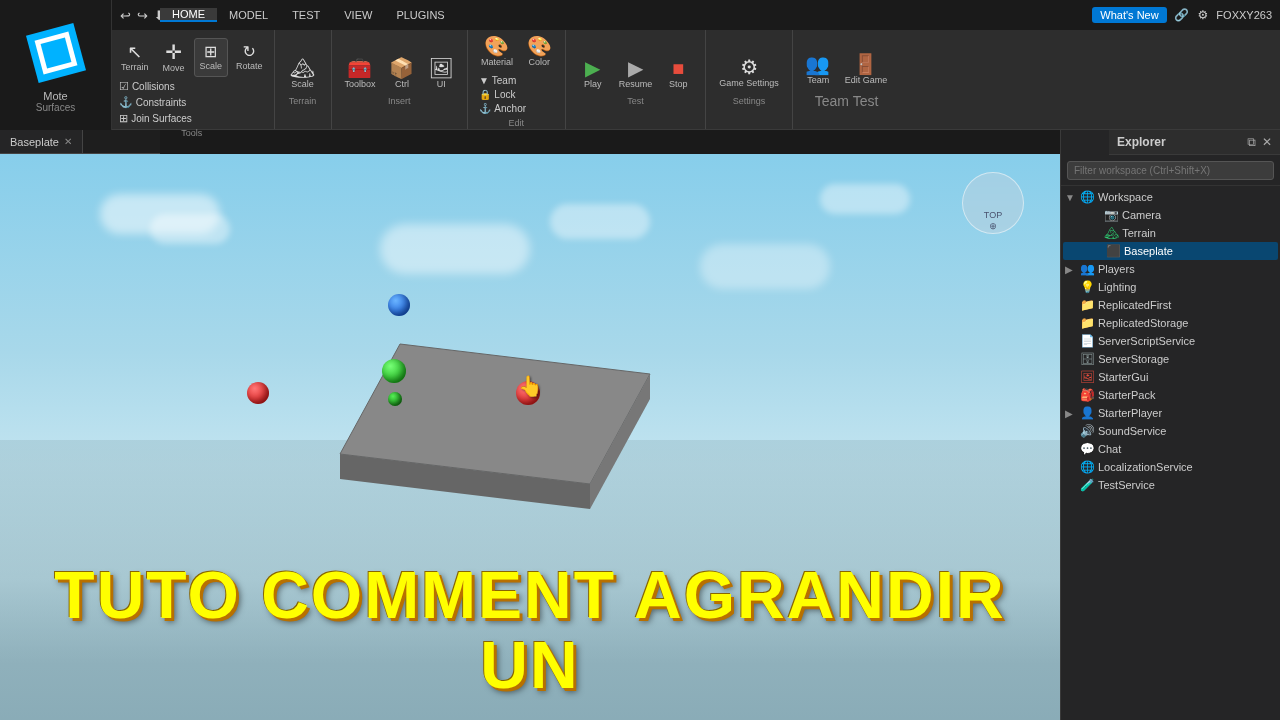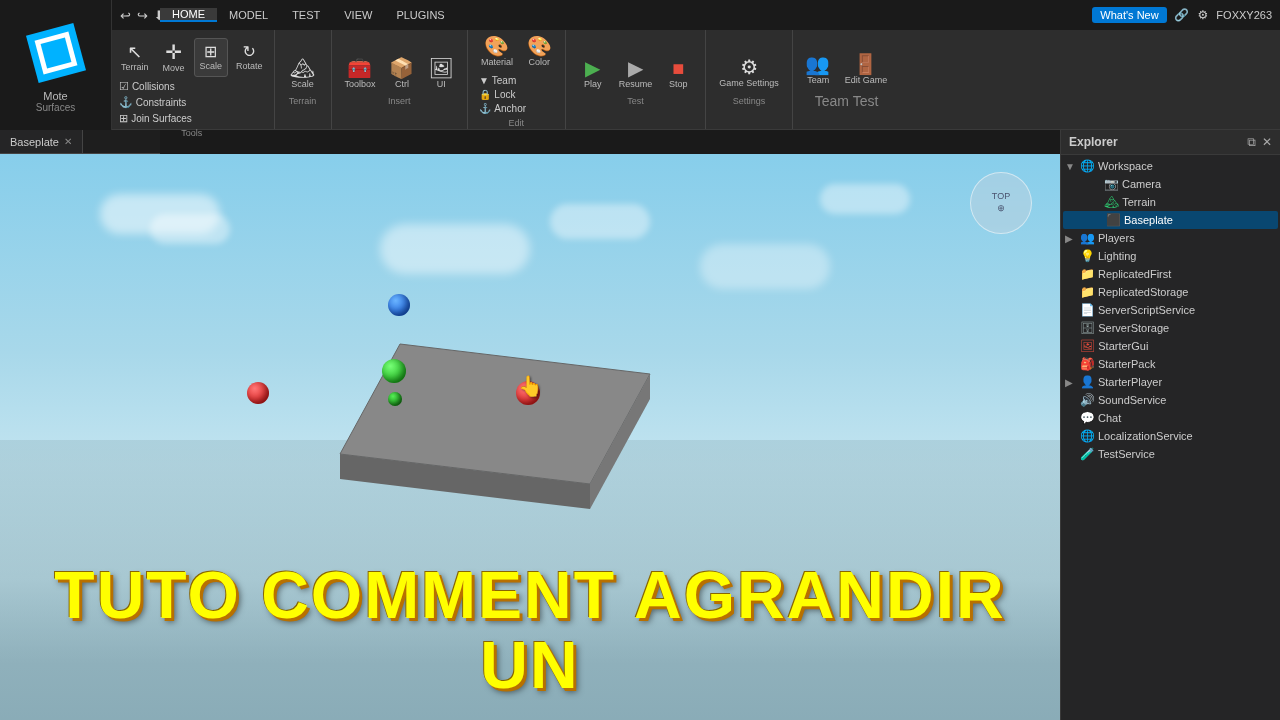--- a/index.html
+++ b/index.html
@@ -231,40 +231,43 @@
     <div style="position:absolute;top:228px;left:247px;width:22px;height:22px;border-radius:50%;background:radial-gradient(circle at 35% 30%, #ff7777, #cc0000);box-shadow:inset -3px -3px 6px rgba(0,0,0,0.4);"></div>
 
     <div style="position:absolute;top:205px;left:382px;width:24px;height:24px;border-radius:50%;background:radial-gradient(circle at 35% 30%, #77ff77, #009900);box-shadow:inset -3px -3px 6px rgba(0,0,0,0.4);"></div>
 
     <div style="position:absolute;top:238px;left:388px;width:14px;height:14px;border-radius:50%;background:radial-gradient(circle at 35% 30%, #55ee55, #006600);box-shadow:inset -2px -2px 4px rgba(0,0,0,0.4);"></div>
 
     <div style="position:absolute;top:227px;left:516px;width:24px;height:24px;border-radius:50%;background:radial-gradient(circle at 35% 30%, #ff7777, #cc0000);box-shadow:inset -3px -3px 6px rgba(0,0,0,0.4);"></div>
 
     <div style="position:absolute;top:220px;left:518px;font-size:20px;z-index:5;filter:drop-shadow(1px 1px 1px rgba(0,0,0,0.5));">👆</div>
 
-    <div style="position:absolute;top:18px;right:28px;width:62px;height:62px;border-radius:50%;background:rgba(200,210,220,0.4);border:1px solid rgba(255,255,255,0.5);display:flex;align-items:center;justify-content:center;backdrop-filter:blur(2px);">
+    <div style="position:absolute;top:18px;right:36px;width:62px;height:62px;border-radius:50%;background:rgba(200,210,220,0.4);border:1px solid rgba(255,255,255,0.5);display:flex;align-items:flex-end;justify-content:center;backdrop-filter:blur(2px);">
       <span style="font-size:9px;color:rgba(50,50,80,0.8);text-align:center;line-height:1.3;">TOP<br>⊕</span>
     </div>
 
     <div style="position:absolute;bottom:20px;left:0;right:0;text-align:center;z-index:10;">
       <div style="font-size:66px;font-weight:900;color:#ffff00;text-shadow:3px 3px 0 #b87000,-1px -1px 0 #886600,4px 4px 6px rgba(0,0,0,0.5);font-family:'Arial Black',Impact,sans-serif;letter-spacing:2px;line-height:1.05;text-transform:uppercase;margin-top:13px;">TUTO COMMENT AGRANDIR UN</div>
     </div>
   </div>
 </div>
 
 <div style="position:absolute;top:130px;right:0;width:220px;bottom:0;background:#252526;border-left:1px solid #3a3a3a;display:flex;flex-direction:column;z-index:10;">
 
-  <div style="display:flex;align-items:center;justify-content:space-between;padding:5px 8px;background:#2d2d2d;border-bottom:1px solid #3a3a3a;">
+  <div style="display:flex;align-items:center;justify-content:space-between;padding:5px 8px;background:#2d2d2d;border-bottom:1px solid #3a3a3a;margin-left:48px;">
     <span style="color:#ccc;font-size:12px;font-weight:bold;">Explorer</span>
     <div style="display:flex;gap:6px;">
       <span style="color:#aaa;font-size:12px;cursor:pointer;">⧉</span>
       <span style="color:#aaa;font-size:12px;cursor:pointer;">✕</span>
     </div>
   </div>
 
+  <div style="padding:5px 6px;border-bottom:1px solid #333;">
+    <input type="text" style="width: 100%; background: rgb(60, 60, 60); border: 1px solid rgb(85, 85, 85); color: rgb(204, 204, 204); font-size: 10px; padding: 3px 6px; border-radius: 3px; outline: none;" placeholder="Filter workspace (Ctrl+Shift+X)">
+  </div>
 
   <div style="flex:1;overflow-y:auto;padding:2px 0;">
 
     <div style="display:flex;align-items:center;padding:2px 4px;cursor:pointer;color:#ccc;font-size:11px;gap:3px;">
       <span style="color:#888;font-size:10px;width:12px;">▼</span>
       <span style="color:#4CAF50;font-size:12px;">🌐</span>
       <span>Workspace</span>
     </div>
 
     <div style="display:flex;align-items:center;padding:2px 4px 2px 28px;cursor:pointer;color:#ccc;font-size:11px;gap:3px;">

